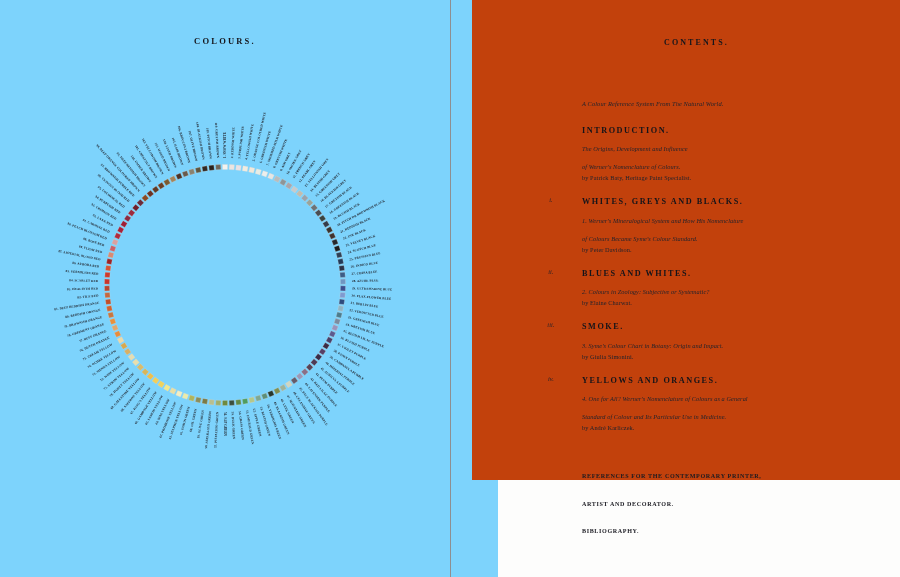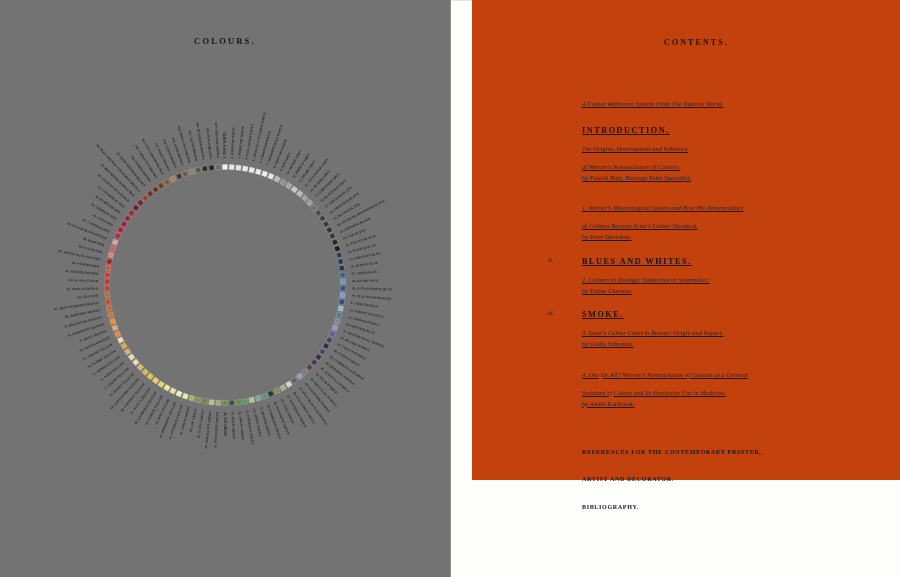--- a/index.html
+++ b/index.html
@@ -9,39 +9,39 @@
     font-family:"Liberation Serif", serif;
     color:#1a1a20;
     overflow:hidden;
     position:relative;
   }
   #spread{position:absolute;inset:0;width:900px;height:577px;background:#fdfdfc;}
   .top-edge{position:absolute;top:0;left:0;width:900px;height:1px;background:#e2e2e2;}
   .gutter{position:absolute;left:450px;top:0;width:1px;height:577px;background:#8e8e90;}
 
   
-  #page-left{position:absolute;left:0;top:0;width:450px;height:577px;background:#737373;}
+  #page-left{position:absolute;left:0;top:0;width:450px;height:577px;background:#7dd3fc;padding-left:48px;}
   #colours-title{
     position:absolute;top:36px;left:0;width:450px;text-align:center;
     font-size:8.5px;letter-spacing:2.2px;font-weight:700;color:#16161c;
     font-family:"Liberation Serif", serif;
   }
   #wheel-wrap{position:absolute;left:25px;top:85px;width:400px;height:400px;}
   #wheel{position:absolute;left:0;top:0;width:400px;height:400px;}
 
   
   #page-right{position:absolute;left:472px;top:0;width:449px;height:480px;background:#c2410c;}
   #contents-title{
     position:absolute;top:38px;left:0;width:449px;text-align:center;
     font-size:8px;letter-spacing:2.1px;font-weight:700;color:#16161c;
   }
   #toc{
     position:absolute;left:110px;top:100px;width:300px;
   }
-  .toc-block{display:block;position:relative;margin-bottom:13px;text-decoration:underline;}
+  .toc-block{display:block;position:relative;margin-bottom:13px;}
   .toc-row{display:flex;align-items:baseline;position:relative;}
   .rom{
     position:absolute;left:-46px;top:0;width:30px;text-align:center;
     font-style:italic;font-size:6.2px;color:#20202a;letter-spacing:.2px;
   }
   .pg{
     position:absolute;right:-58px;top:0;width:40px;text-align:left;
     font-size:6.4px;color:#20202a;letter-spacing:.2px;
   }
   .hdr{
@@ -320,20 +320,25 @@
           <div class="toc-block">
             <div class="toc-row">
               <span class="hdr">INTRODUCTION.</span>
               <span class="pg">16</span>
             </div>
             <div class="sub-line"><span class="ital">The Origins, Development and Influence</span></div>
             <div class="sub-line"><span class="ital">of Werner's Nomenclature of Colours.</span></div>
             <div class="byl">by Patrick Baty, Heritage Paint Specialist.</div>
           </div>
           <div class="toc-block">
+            <div class="toc-row">
+              <span class="rom">i.</span>
+              <span class="hdr">WHITES, GREYS AND BLACKS.</span>
+              <span class="pg">36</span>
+            </div>
             <div class="sub-line"><span class="ital">1. Werner's Mineralogical System and How His Nomenclature</span><span class="pg">74</span></div>
             <div class="sub-line"><span class="ital">of Colours Became Syme's Colour Standard.</span></div>
             <div class="byl">by Peter Davidson.</div>
           </div>
           <div class="toc-block">
             <div class="toc-row">
               <span class="rom">ii.</span>
               <span class="hdr">BLUES AND WHITES.</span>
               <span class="pg">88</span>
             </div>
@@ -343,20 +348,25 @@
           <div class="toc-block">
             <div class="toc-row">
               <span class="rom">iii.</span>
               <span class="hdr">SMOKE.</span>
               <span class="pg">144</span>
             </div>
             <div class="sub-line"><span class="ital">3. Syme's Colour Chart in Botany: Origin and Impact.</span><span class="pg">172</span></div>
             <div class="byl">by Giulia Simonini.</div>
           </div>
           <div class="toc-block">
+            <div class="toc-row">
+              <span class="rom">iv.</span>
+              <span class="hdr">YELLOWS AND ORANGES.</span>
+              <span class="pg">190</span>
+            </div>
             <div class="sub-line"><span class="ital">4. One for All? Werner's Nomenclature of Colours as a General</span><span class="pg">224</span></div>
             <div class="sub-line"><span class="ital">Standard of Colour and Its Particular Use in Medicine.</span></div>
             <div class="byl">by André Karliczek.</div>
           </div>
         </div>
 
       <div class="back-list" id="back-matter">
           <div class="back-row"><span class="back-lbl">REFERENCES FOR THE CONTEMPORARY PRINTER,</span><span class="pg">282</span></div>
           <div class="back-row"><span class="back-lbl">ARTIST AND DECORATOR.</span></div>
           <div class="back-row"><span class="back-lbl">BIBLIOGRAPHY.</span><span class="pg">284</span></div>

